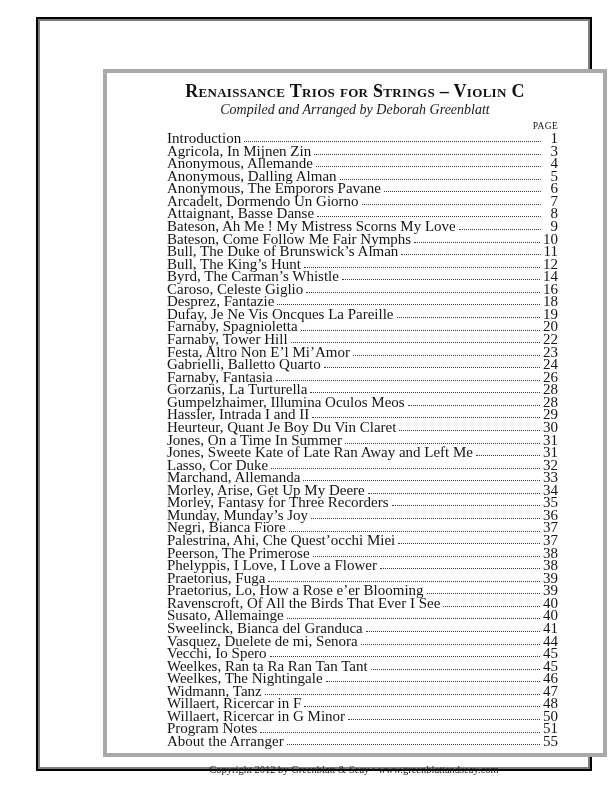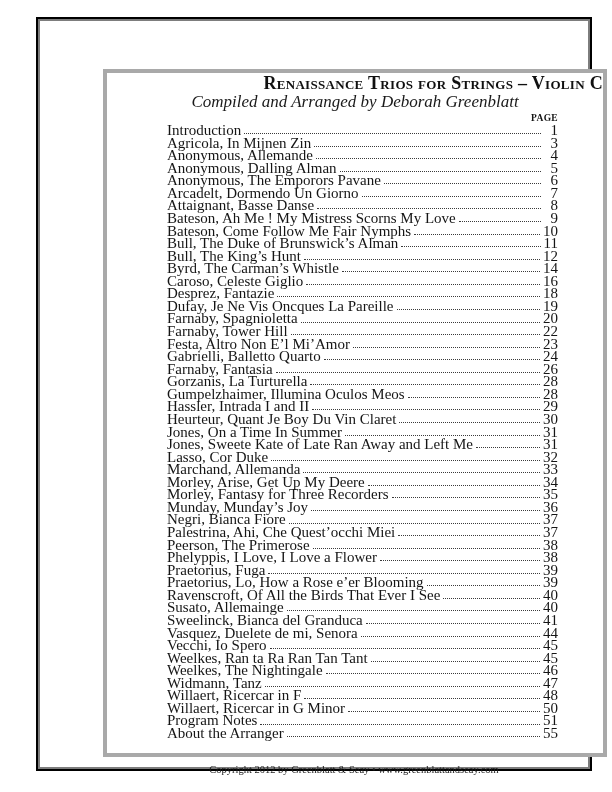--- a/index.html
+++ b/index.html
@@ -27,42 +27,42 @@
   }
   
   .content-box {
     position: absolute;
     left: 63px; top: 48px;
     width: 504px; height: 688px;
     border: 4px solid #a9a9a9;
     background: #ffffff;
   }
   .doc-title {
-    margin-top: 0;
-    text-align: right;
+    margin-top: 8px;
+    text-align: center;
     font-size: 18px;
     font-weight: bold;
     font-variant: small-caps;
     letter-spacing: 0.3px;
     line-height: 21px;
     color: #101010;
   }
   .doc-subtitle {
     text-align: center;
-    font-size: 17px;
+    font-size: 14px;
     font-style: italic;
     line-height: 15px;
     color: #1a1a1a;
   }
   .page-col-header {
     margin-top: 3px;
     padding-right: 45px;
     text-align: right;
     font-size: 9.5px;
-    font-weight: bold;
+    font-weight: normal;
     line-height: 12px;
     letter-spacing: 0.3px;
   }
   .toc-list {
     margin: 0 45px 0 60px;
   }
   .toc-row {
     display: flex;
     height: 12.57px;
     font-size: 15px;

